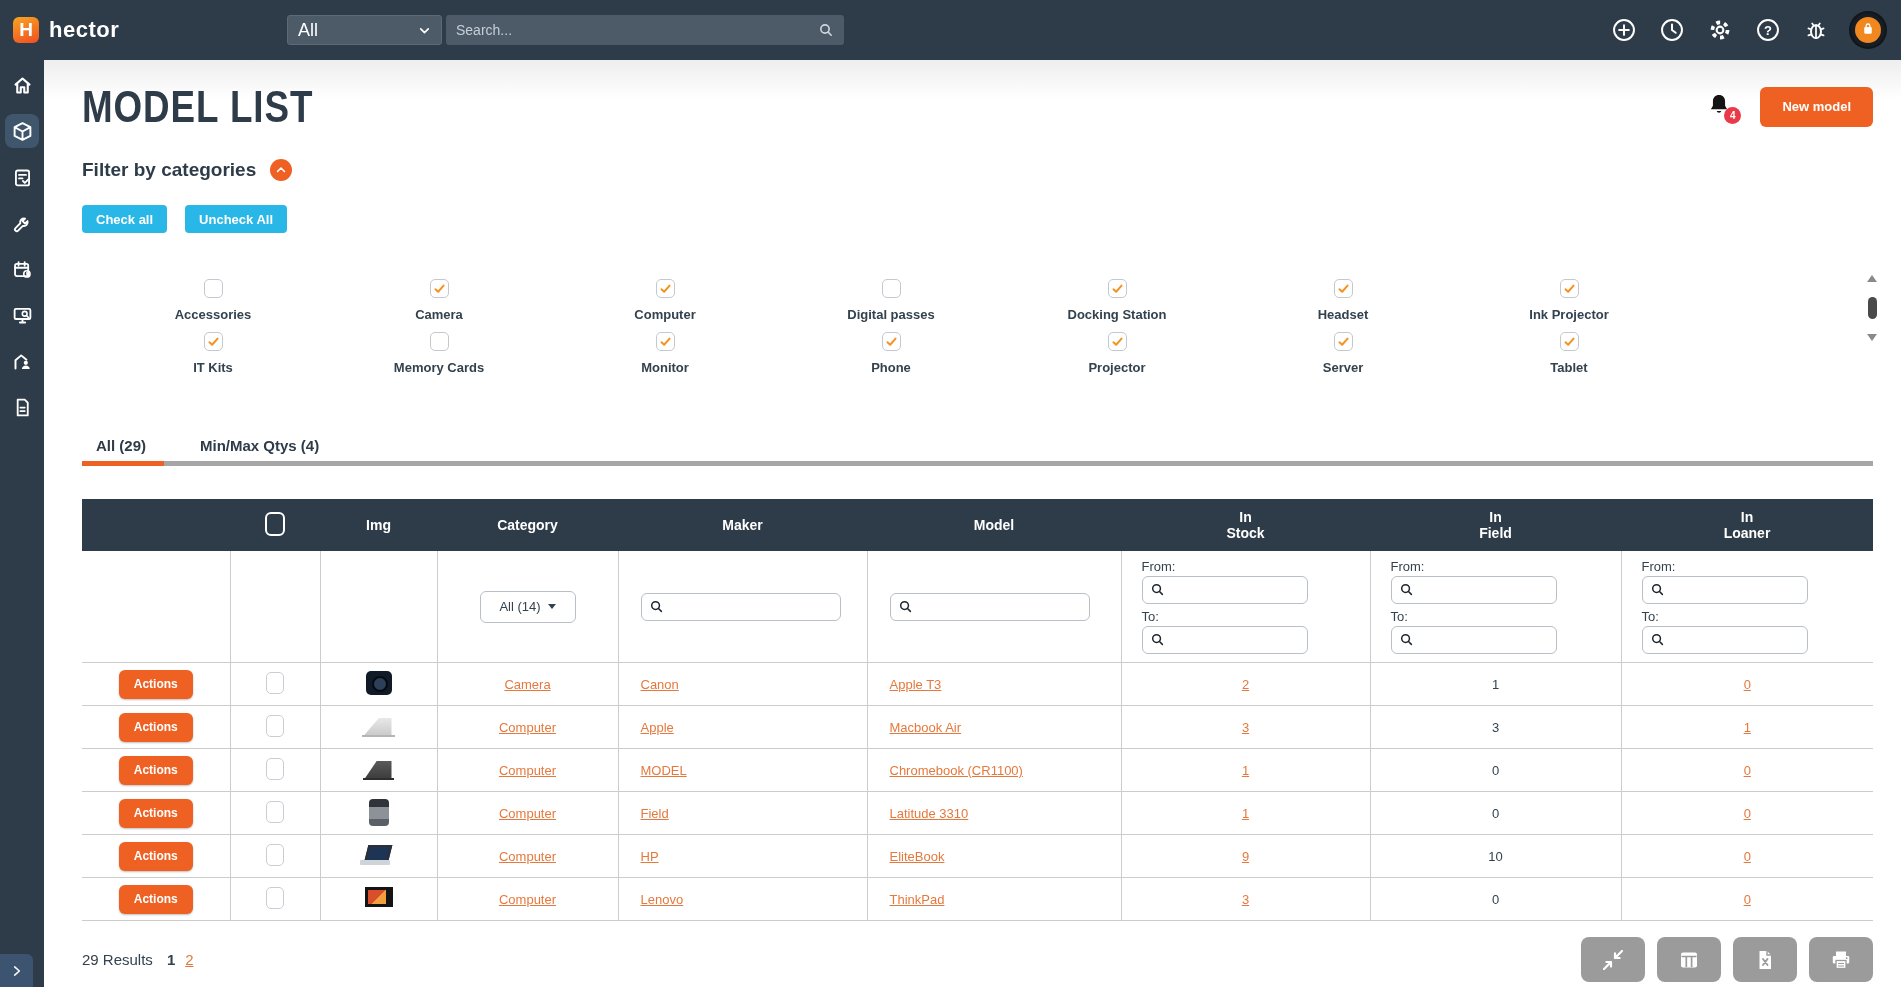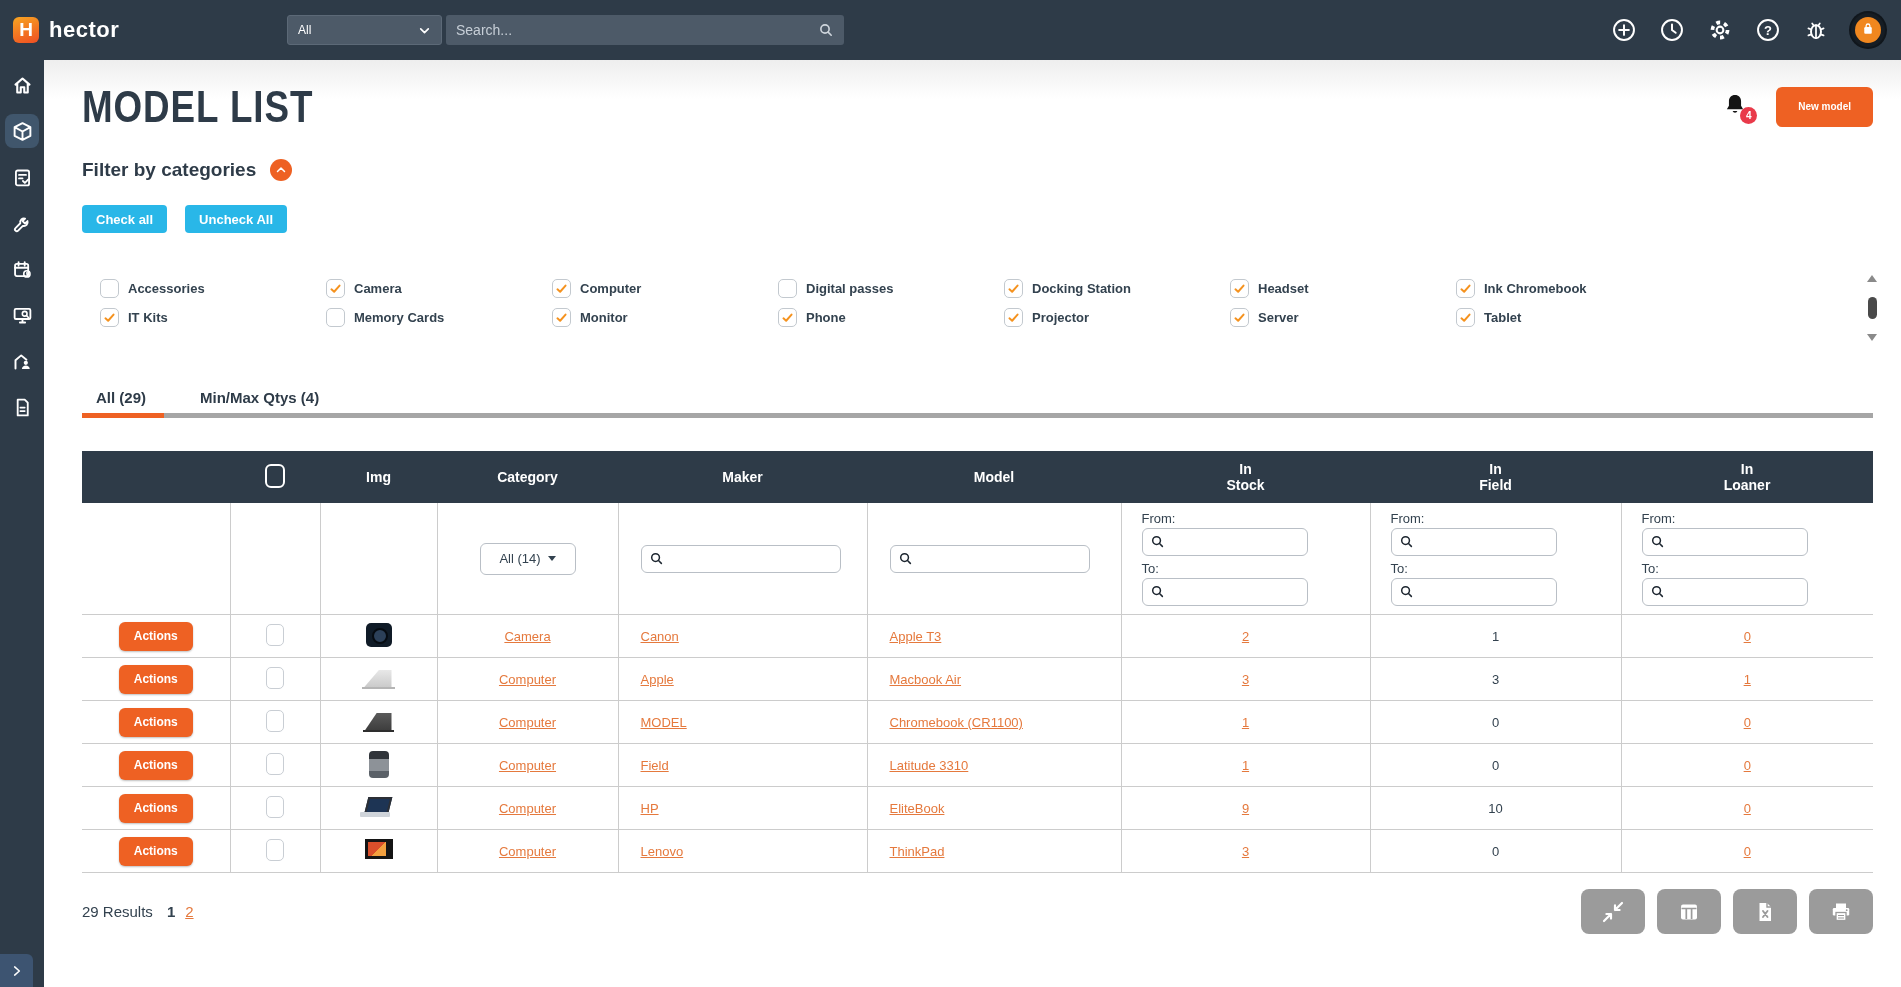--- a/index.html
+++ b/index.html
@@ -9,21 +9,21 @@
   
   .topbar { position:fixed; top:0; left:0; width:1901px; height:60px; background:#2e3b48;
     display:flex; align-items:center; z-index:30; }
   .brand { display:flex; align-items:center; gap:10px; padding-left:13px; width:230px; }
   .brand-mark { width:26px; height:26px; border-radius:6px;
     background:linear-gradient(160deg,#f7a522,#ef4e23); position:relative; }
   .brand-mark::before { content:"H"; position:absolute; inset:0; color:#fff; font-weight:bold;
     font-size:19px; text-align:center; line-height:26px; }
   .brand-name { color:#fff; font-size:22px; font-weight:bold; letter-spacing:.5px; }
   .scope-select { width:155px; height:30px; background:#4d5a68; border:1px solid #5c6977;
-    border-radius:3px; color:#fff; font-size:12px; display:flex; align-items:center;
+    border-radius:3px; color:#fff; font-size:18px; display:flex; align-items:center;
     justify-content:space-between; padding:0 10px; margin-left:57px; cursor:pointer; }
   .searchbox { width:398px; height:30px; background:#4d5a68; border-radius:3px; margin-left:4px;
     display:flex; align-items:center; padding:0 10px; }
   .searchbox input { flex:1; background:transparent; border:none; outline:none; color:#fff;
     font-size:14px; font-family:Liberation Sans, sans-serif; }
   .searchbox input::placeholder { color:#c7cfd7; }
   .top-icons { margin-left:auto; display:flex; align-items:center; gap:22px; padding-right:16px; }
   .top-ic { width:26px; height:26px; color:#fff; cursor:pointer; }
   .avatar { width:34px; height:34px; border-radius:50%; background:#161d24; display:flex;
     align-items:center; justify-content:center; cursor:pointer; box-shadow:0 0 0 2px #10161c; }
@@ -47,35 +47,35 @@
     background:linear-gradient(180deg,#e7e7e7 0px,#ffffff 55px); padding:0 28px 0 38px; }
   .page-head { display:flex; align-items:center; justify-content:space-between; margin-top:40px; }
   .page-title { font-size:40px; font-weight:900; color:#2e3b48; letter-spacing:1px;
     transform:scale(.92,1.12); transform-origin:left center; text-transform:uppercase; }
   .head-right { display:flex; align-items:center; gap:28px; }
   .bell-wrap { position:relative; width:26px; height:30px; cursor:pointer; color:#141414; }
   .bell-badge { position:absolute; right:-9px; bottom:-2px; min-width:17px; height:17px;
     background:#e93a4a; border-radius:50%; color:#fff; font-size:10px; font-weight:bold;
     display:flex; align-items:center; justify-content:center; }
   .btn-primary { background:#ee6123; color:#fff; border:none; border-radius:6px; height:40px;
-    padding:0 22px; font-size:10px; font-weight:bold; font-family:inherit; cursor:pointer; }
+    padding:0 22px; font-size:13px; font-weight:bold; font-family:inherit; cursor:pointer; }
 
   .filter-head { display:flex; align-items:center; gap:14px; margin-top:30px; }
   .filter-title { font-size:19px; font-weight:bold; color:#2e3b48; }
   .collapse-btn { width:22px; height:22px; border-radius:50%; background:#ee6123; color:#fff;
     border:none; display:flex; align-items:center; justify-content:center; cursor:pointer; }
   .collapse-btn svg { width:12px; height:12px; }
 
   .filter-actions { display:flex; gap:18px; margin-top:24px; }
   .btn-cyan { background:#29b7e8; color:#fff; border:none; border-radius:4px; height:28px;
     padding:0 14px; font-size:13px; font-weight:bold; font-family:inherit; cursor:pointer; }
 
   .cat-panel { position:relative; margin-top:46px; padding-left:18px; }
   .cat-grid { display:grid; grid-template-columns:repeat(7,226px); row-gap:10px; }
-  .cat-item { display:flex; align-items:center; gap:9px; cursor:pointer; }
+  .cat-item { display:flex; align-items:center; gap:9px; cursor:pointer;flex-direction:column; }
   .cbx { width:19px; height:19px; border:1px solid #c3c9cf; border-radius:5px; background:#fff;
     display:flex; align-items:center; justify-content:center; color:#f5921e; flex:0 0 auto; }
   .cbx svg { width:13px; height:13px; display:none; }
   .cbx.checked svg { display:block; }
   .cat-label { font-size:13px; font-weight:bold; color:#33424f; }
   .cat-scroll { position:absolute; right:-6px; top:-4px; width:14px; height:66px; display:flex;
     flex-direction:column; align-items:center; justify-content:space-between; cursor:pointer; }
   .tri-up { width:0; height:0; border-left:5px solid transparent; border-right:5px solid transparent;
     border-bottom:7px solid #8a8a8a; }
   .tri-down { width:0; height:0; border-left:5px solid transparent; border-right:5px solid transparent;
@@ -429,21 +429,21 @@
           </span>
     <span class="cat-label">Headset</span>
   </label>
 
   <label class="cat-item">
     <span class="cbx checked">
             <svg viewBox="0 0 24 24">
               <use href="#i-check"></use>
             </svg>
           </span>
-    <span class="cat-label">Ink Chromebook</span>
+    <span class="cat-label">Ink Projector</span>
   </label>
 
   <label class="cat-item">
     <span class="cbx checked">
             <svg viewBox="0 0 24 24">
               <use href="#i-check"></use>
             </svg>
           </span>
     <span class="cat-label">IT Kits</span>
   </label>

